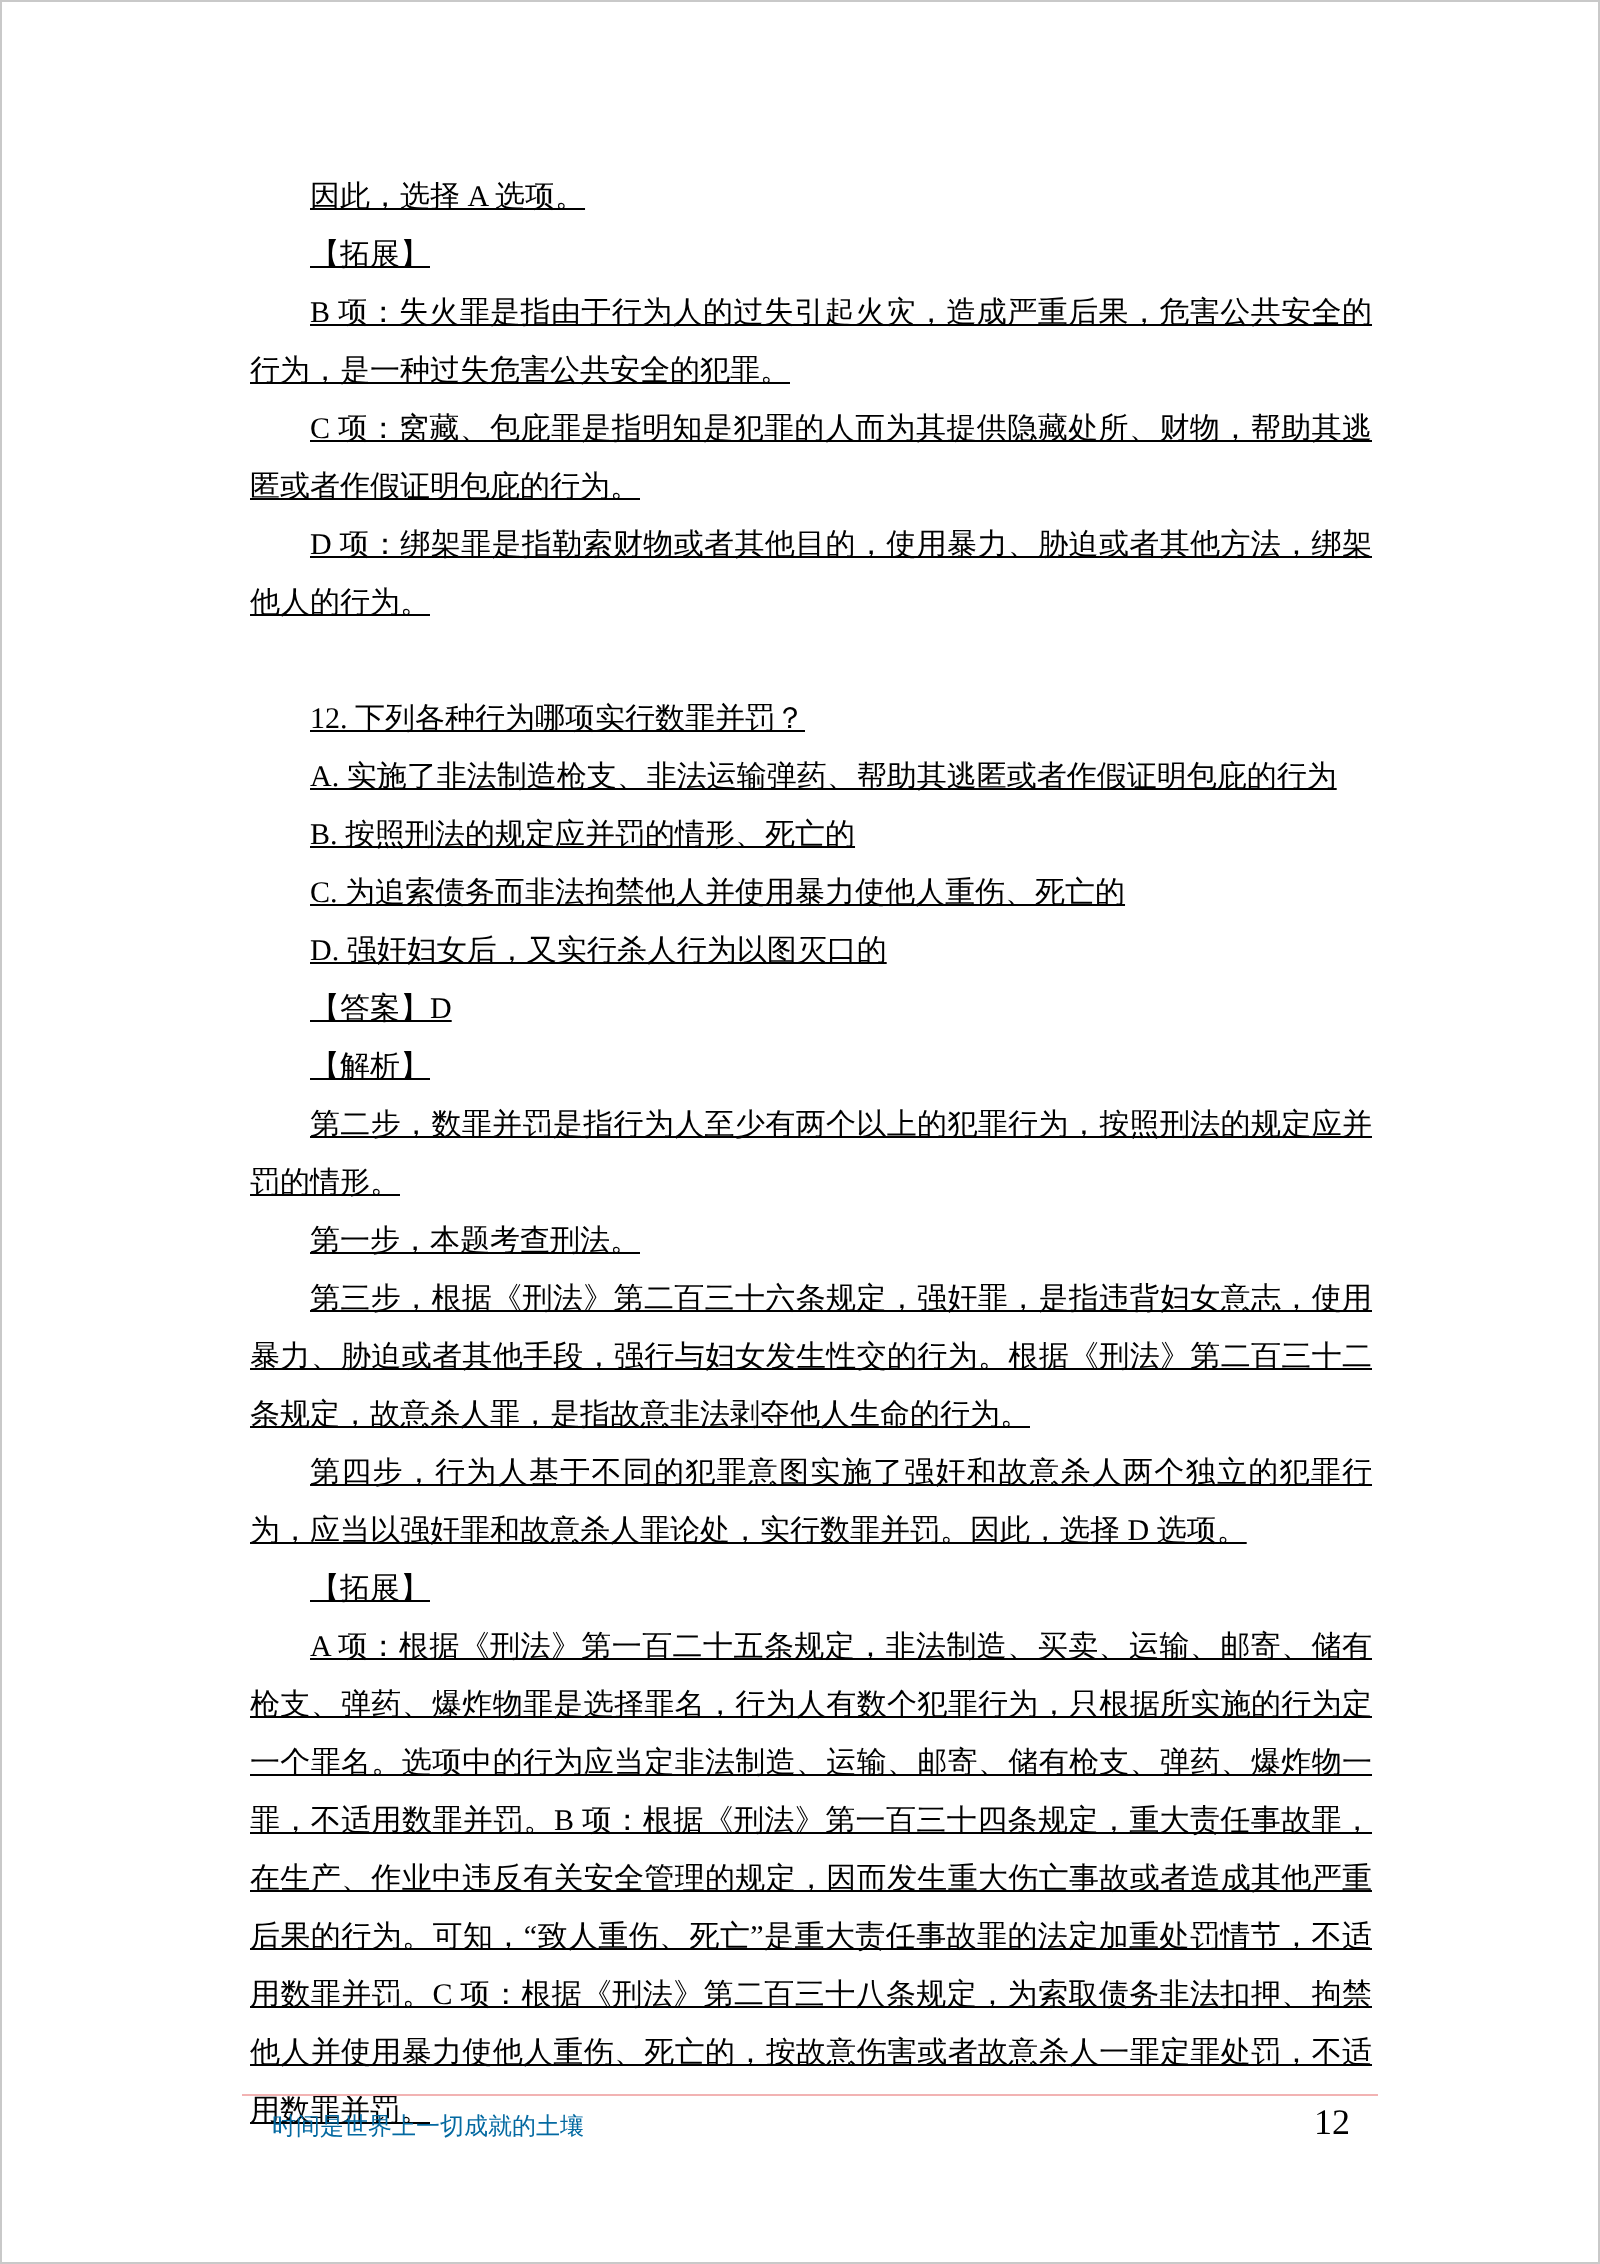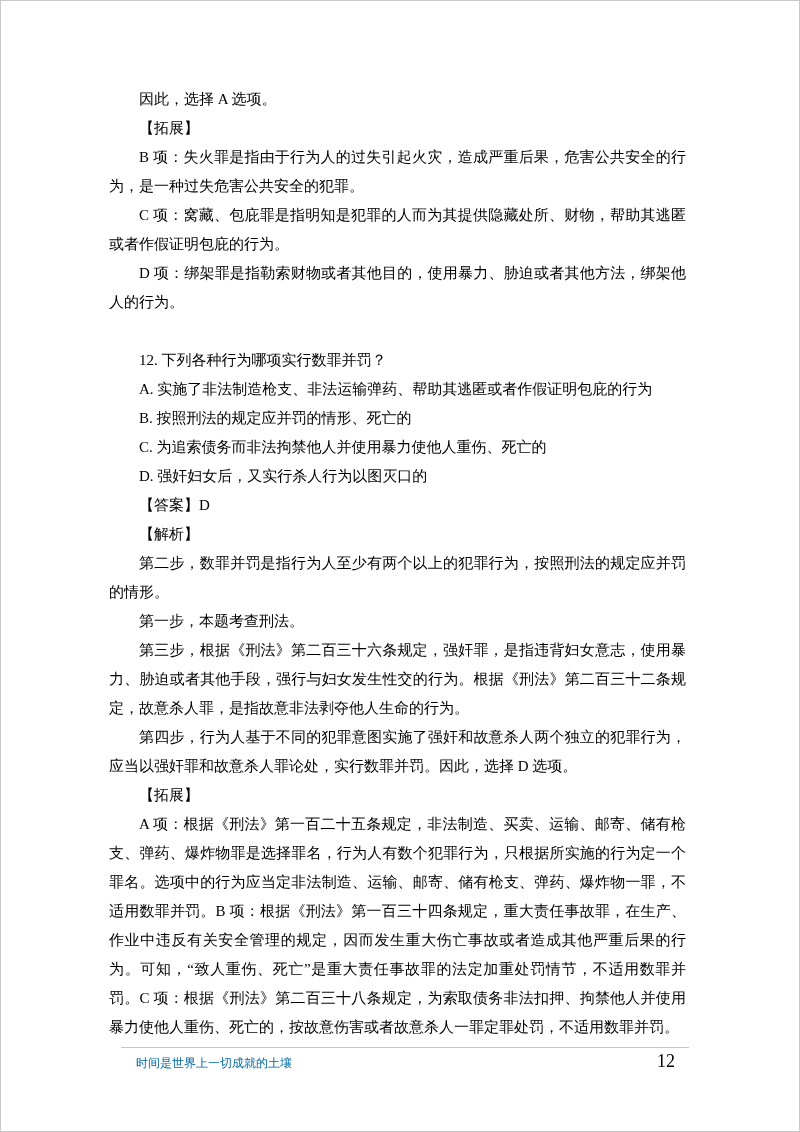--- a/index.html
+++ b/index.html
@@ -18,25 +18,26 @@
     height: 1132px;
     border: 1px solid #c9c9c9;
     background: #ffffff;
     position: relative;
     font-family: "Liberation Serif", "DejaVu Serif", serif;
     color: #000000;
   }
   .content {
     position: absolute;
     top: 84px;
-    left: 108px;
+    left: 124px;
     right: 113px;
     font-size: 15px;
     line-height: 29px;
     text-align: justify;
+    text-decoration: underline;
   }
   .para {
     margin: 0;
     text-indent: 2em;
     word-break: break-all;
   }
   .para.gap-before {
     margin-top: 29px;
   }
   .footer {

